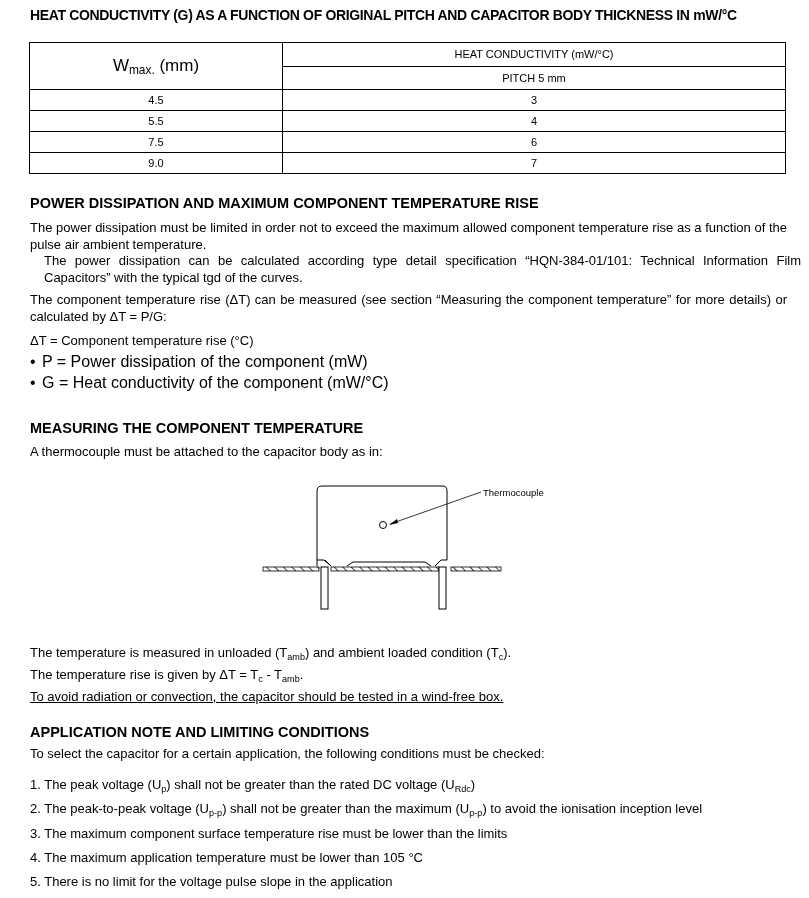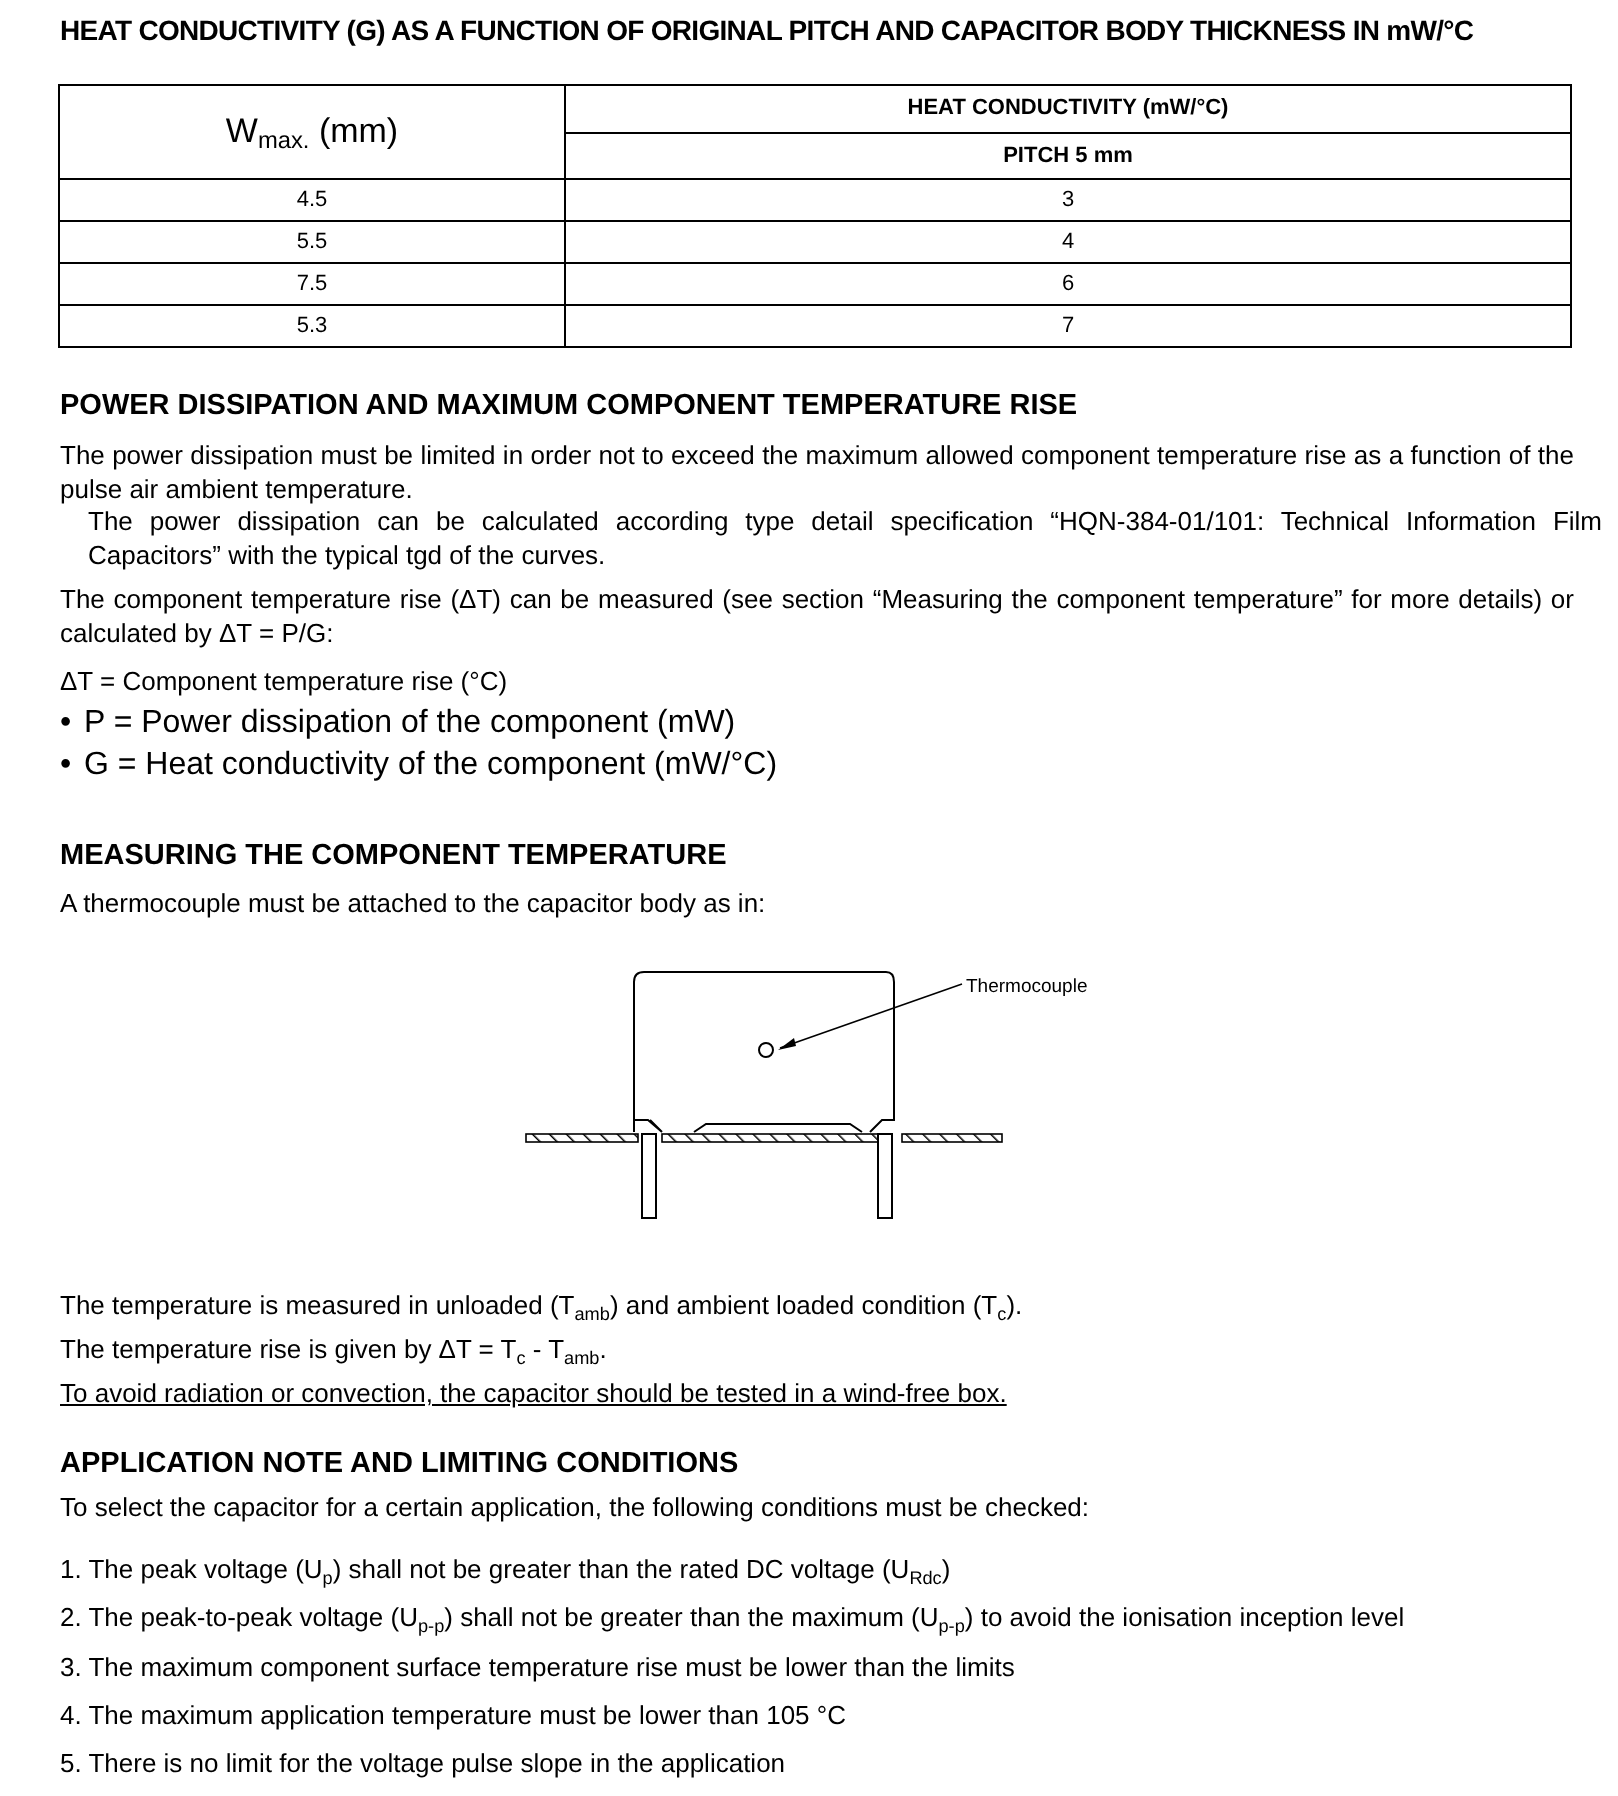--- a/index.html
+++ b/index.html
@@ -5,21 +5,21 @@
   html, body { margin:0; padding:0; background:#fff; }
   body { width:809px; height:898px; position:relative; overflow:hidden;
          font-family:"Liberation Sans", sans-serif; color:#000; }
   .abs { position:absolute; }
   .h1 { left:30px; top:7px; font-size:14px; font-weight:bold; letter-spacing:-0.35px; white-space:nowrap; }
   .h2 { font-size:14.5px; font-weight:bold; white-space:nowrap; left:30px; }
   .p { left:30px; font-size:13px; line-height:17px; white-space:nowrap; }
   .just { white-space:normal; width:757px; text-align:justify; text-align-last:left; }
   table.g { position:absolute; left:29px; top:42px; width:757px; border-collapse:collapse; font-size:11px; }
   table.g td { border:1px solid #000; text-align:center; padding:0; }
-  table.g td.hdr { font-weight:bold; height:22px; }
+  table.g td.hdr { font-weight:normal; height:22px; }
   table.g td.w { height:46px; font-size:17px; }
   table.g tr.r td { height:20px; }
   sub { font-size:0.7em; vertical-align:-3px; line-height:0; }
   .bullet { display:inline-block; width:12px; }
   .li { left:30px; font-size:16px; white-space:nowrap; }
 </style>
 </head>
 <body>
 
 <div class="abs h1">HEAT CONDUCTIVITY (G) AS A FUNCTION OF ORIGINAL PITCH AND CAPACITOR BODY THICKNESS IN mW/°C</div>
@@ -41,21 +41,21 @@
       </tr>
   <tr class="r">
         <td>5.5</td>
         <td>4</td>
       </tr>
   <tr class="r">
         <td>7.5</td>
         <td>6</td>
       </tr>
   <tr class="r">
-        <td>5.3</td>
+        <td>9.0</td>
         <td>7</td>
       </tr>
 </tbody>
   </table>
 
 <div class="abs h2" style="top:195px;">POWER DISSIPATION AND MAXIMUM COMPONENT TEMPERATURE RISE</div>
 <div class="abs p just" style="top:219px;">The power dissipation must be limited in order not to exceed the maximum allowed component temperature rise as a function of the pulse air ambient temperature.</div>
 <div class="abs p just" style="top:252px;margin-left:14px;">The power dissipation can be calculated according type detail specification  “HQN-384-01/101: Technical Information Film Capacitors” with the typical tgd of the curves.</div>
 <div class="abs p just" style="top:291px;">The component temperature rise (ΔT) can be measured (see section “Measuring the component temperature” for more details) or calculated by ΔT = P/G:</div>
 <div class="abs p" style="top:332px;">ΔT = Component temperature rise (°C)</div>

